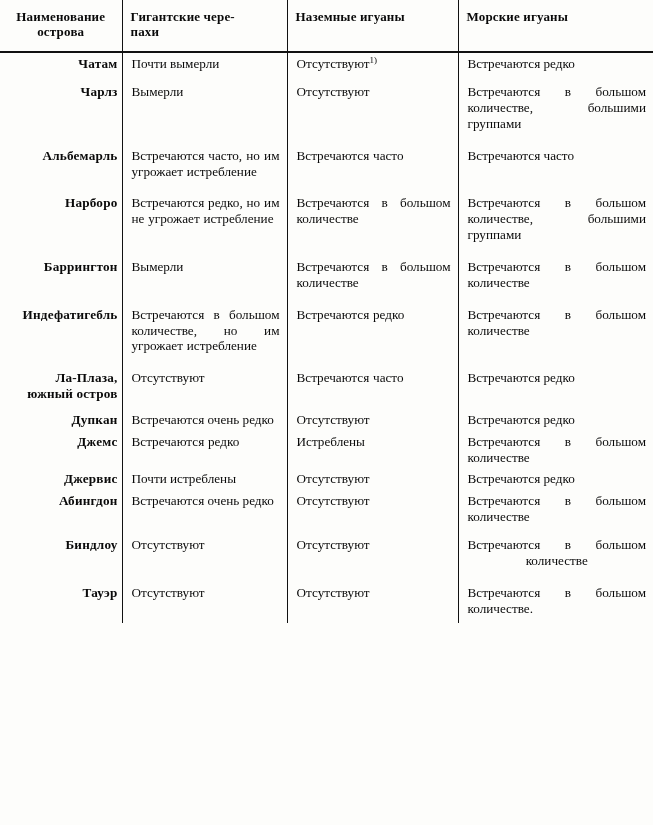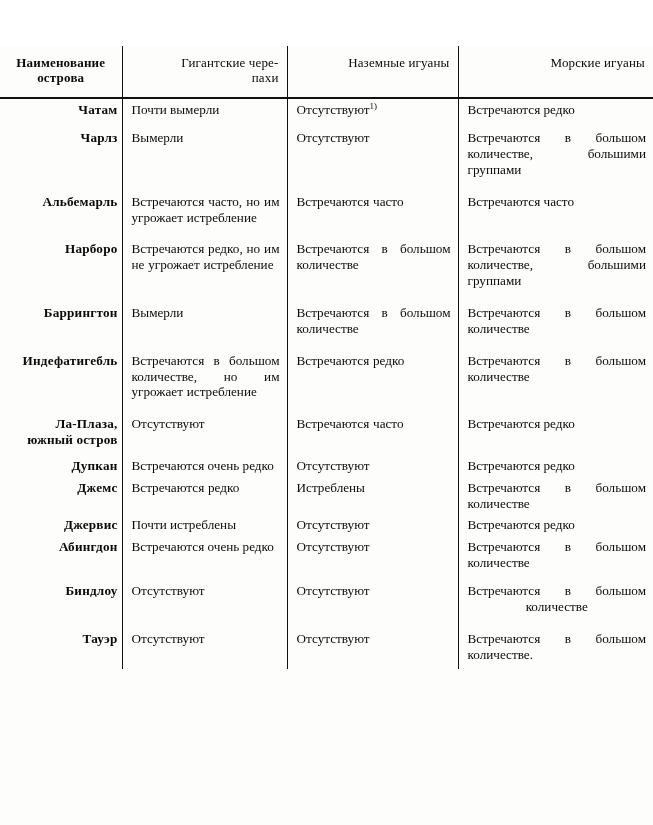--- a/index.html
+++ b/index.html
@@ -22,34 +22,33 @@
     height: 825px;
     background: #fdfdfb;
     box-sizing: border-box;
   }
 
   table.data-table {
     width: 653px;
     border-collapse: collapse;
     table-layout: fixed;
     font-size: 13.2px;
-    margin-top: 46px;
   }
 
   col.c0 { width: 122px; }
   col.c1 { width: 165px; }
   col.c2 { width: 171px; }
   col.c3 { width: 195px; }
 
   
   thead th {
-    font-weight: normal;
+    font-weight: bold;
     vertical-align: top;
     padding: 9px 8px 12px 8px;
-    text-align: right;
+    text-align: left;
     border-right: 1.6px solid #111;
     border-bottom: 2.2px solid #111;
     line-height: 1.17;
     font-size: 13px;
     letter-spacing: 0.15px;
   }
   thead th:last-child { border-right: none; }
 
   thead th.h-island {
     font-weight: bold;

